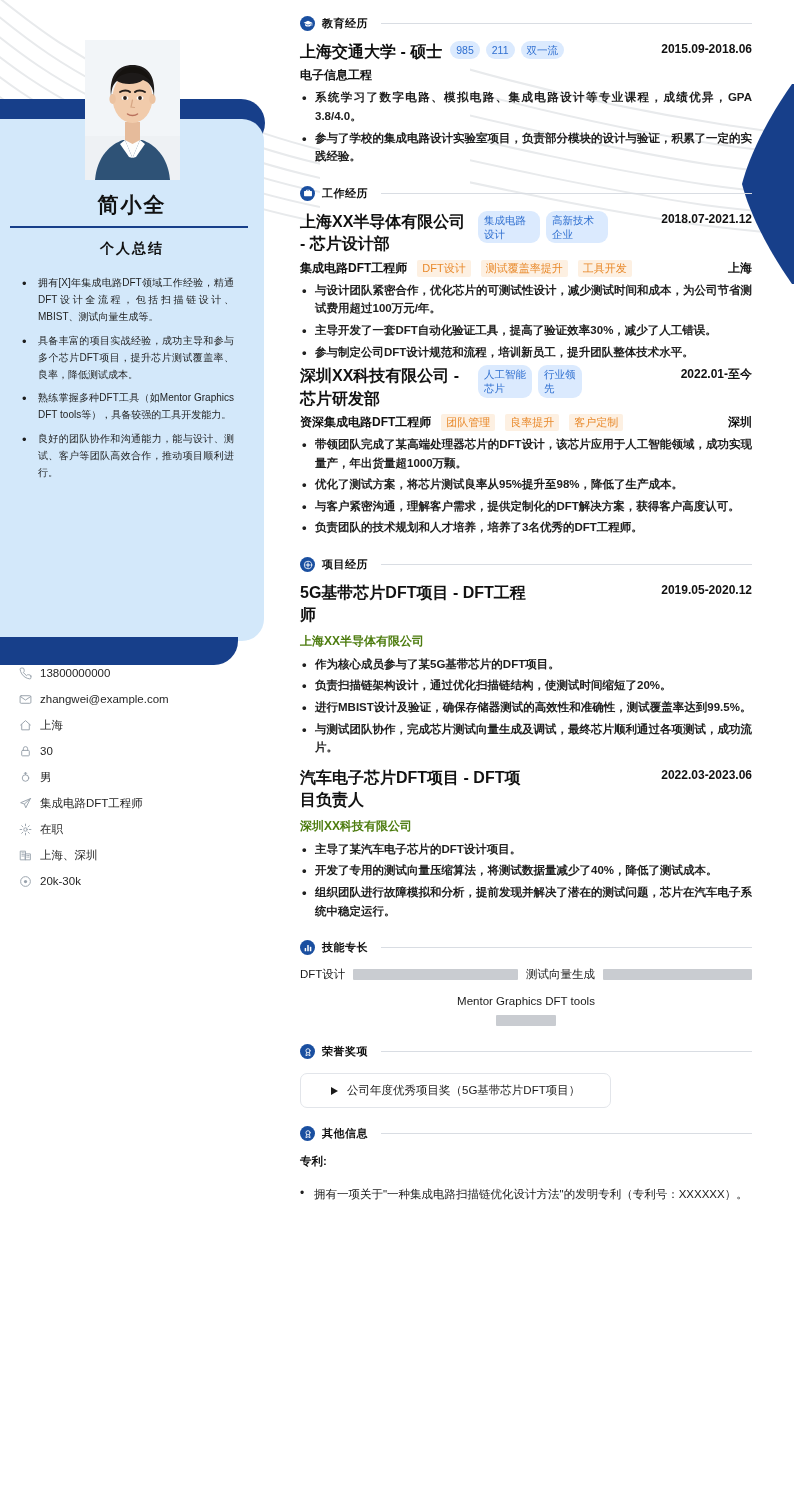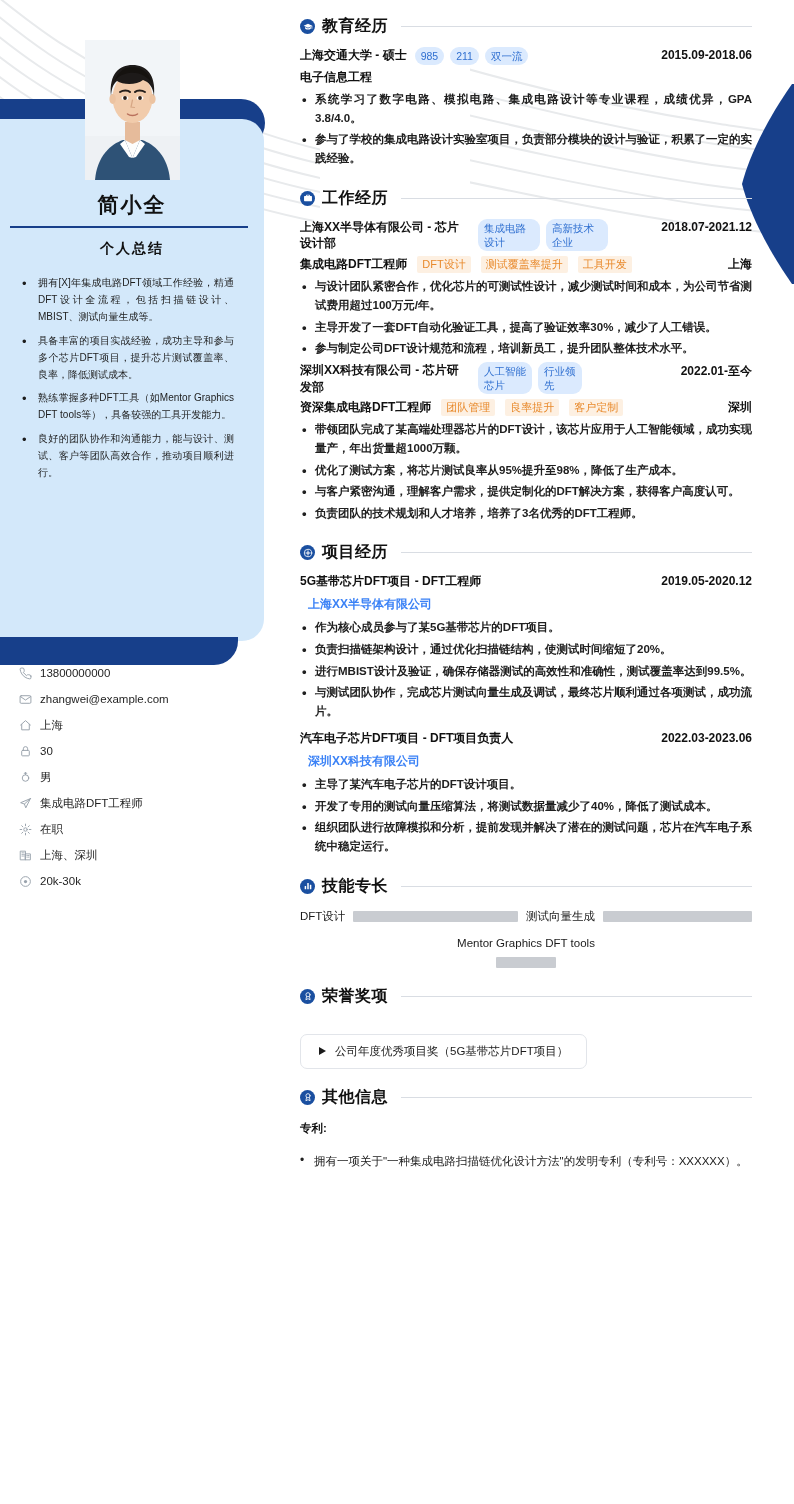--- a/index.html
+++ b/index.html
@@ -163,42 +163,42 @@
     width: 15px; height: 15px;
     flex: 0 0 15px;
     border-radius: 50%;
     background: #1a4fa0;
     display: flex;
     align-items: center;
     justify-content: center;
   }
   .sec-head .sico svg { display: block; }
   .sec-head .stitle {
-    font-size: 16px;
+    font-size: 11px;
     font-weight: 700;
     color: #111;
     letter-spacing: 0.5px;
     white-space: nowrap;
   }
   .sec-head .srule {
     flex: 1 1 auto;
     height: 1px;
     background: #d9dde3;
     margin-left: 6px;
   }
 
   .entry { margin-bottom: 3px; }
   .entry-top {
     display: flex;
     align-items: flex-start;
     gap: 8px;
     margin-bottom: 4px;
   }
   .entry-org {
-    font-size: 12px;
+    font-size: 16px;
     font-weight: 700;
     color: #111;
     line-height: 1.4;
     max-width: 170px;
   }
   .entry-org.wide { max-width: 230px; }
   .tagwrap { display: flex; gap: 6px; flex: 0 0 auto; }
   .tag-blue {
     background: #dbeafe;
     color: #2f6fd0;
@@ -245,22 +245,22 @@
   }
   .entry-major {
     font-size: 12px;
     font-weight: 700;
     color: #111;
     margin-bottom: 4px;
   }
   .entry-company {
     font-size: 12px;
     font-weight: 700;
-    color: #3b82f6;
-    margin: 6px 0 5px 8px;
+    color: #4d7c0f;
+    margin: 6px 0 5px 0;
   }
   .bullets { margin: 0 0 4px 0; }
   .bullets li {
     list-style: none;
     position: relative;
     padding-left: 15px;
     font-size: 11.5px;
     line-height: 1.62;
     color: #202020;
     margin-bottom: 3px;
@@ -303,24 +303,24 @@
   }
   .skill-bar.w-long { width: 165px; }
   .skill-bar.w-short { width: 60px; }
   .skill-bar .fill {
     height: 100%;
     background: #d6e9fb;
   }
 
   
   .honor-box {
-    margin-top: 17px;
+    margin-top: 4px;
     border: 1px solid #e2e5ea;
     border-radius: 7px;
-    padding: 9px 18px;
+    padding: 9px 30px;
     display: inline-flex;
     align-items: center;
     gap: 9px;
     font-size: 11.5px;
     color: #1b1b1b;
   }
   .honor-box .tri {
     width: 0; height: 0;
     border-left: 7px solid #1a1a1a;
     border-top: 4.5px solid transparent;

